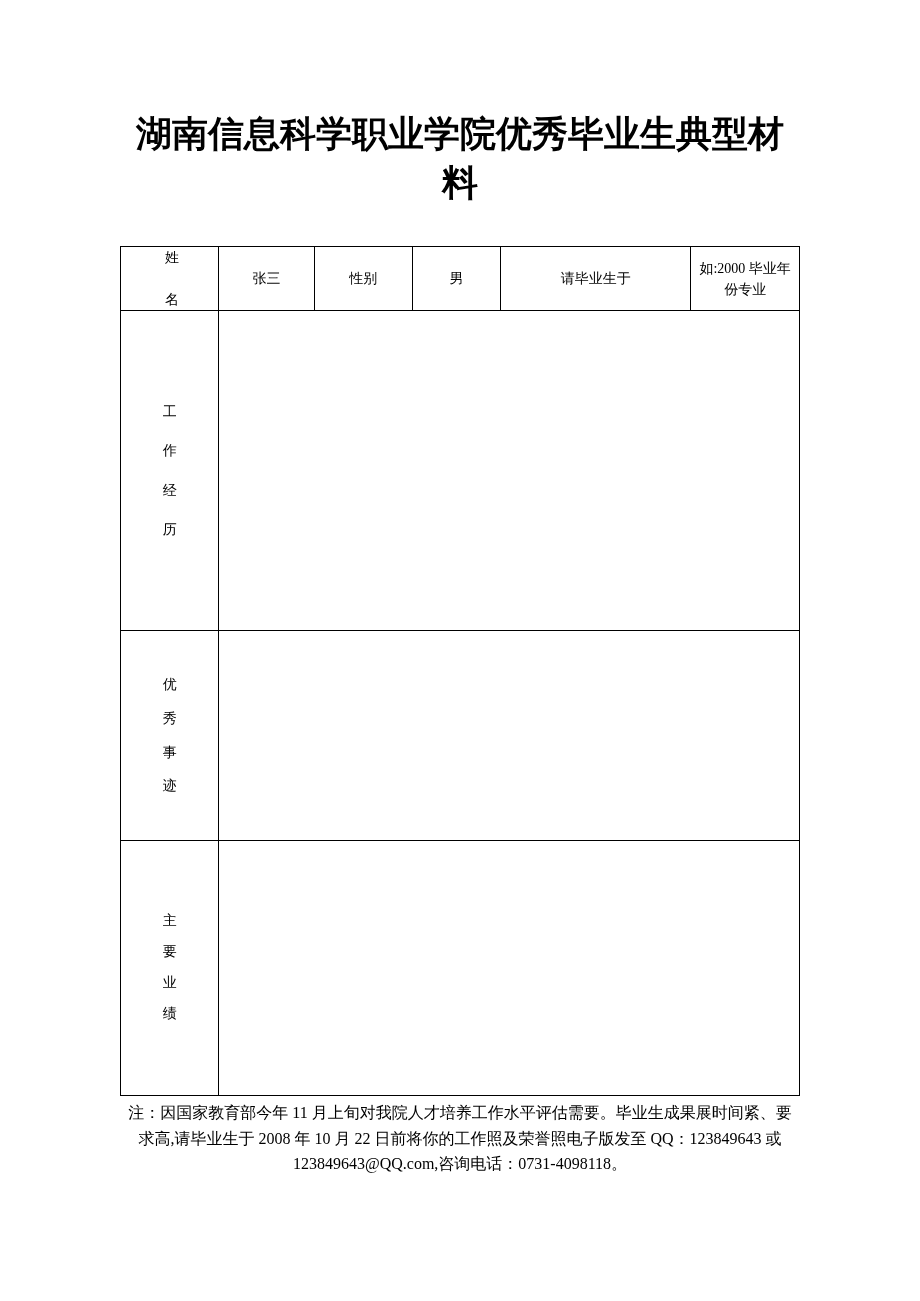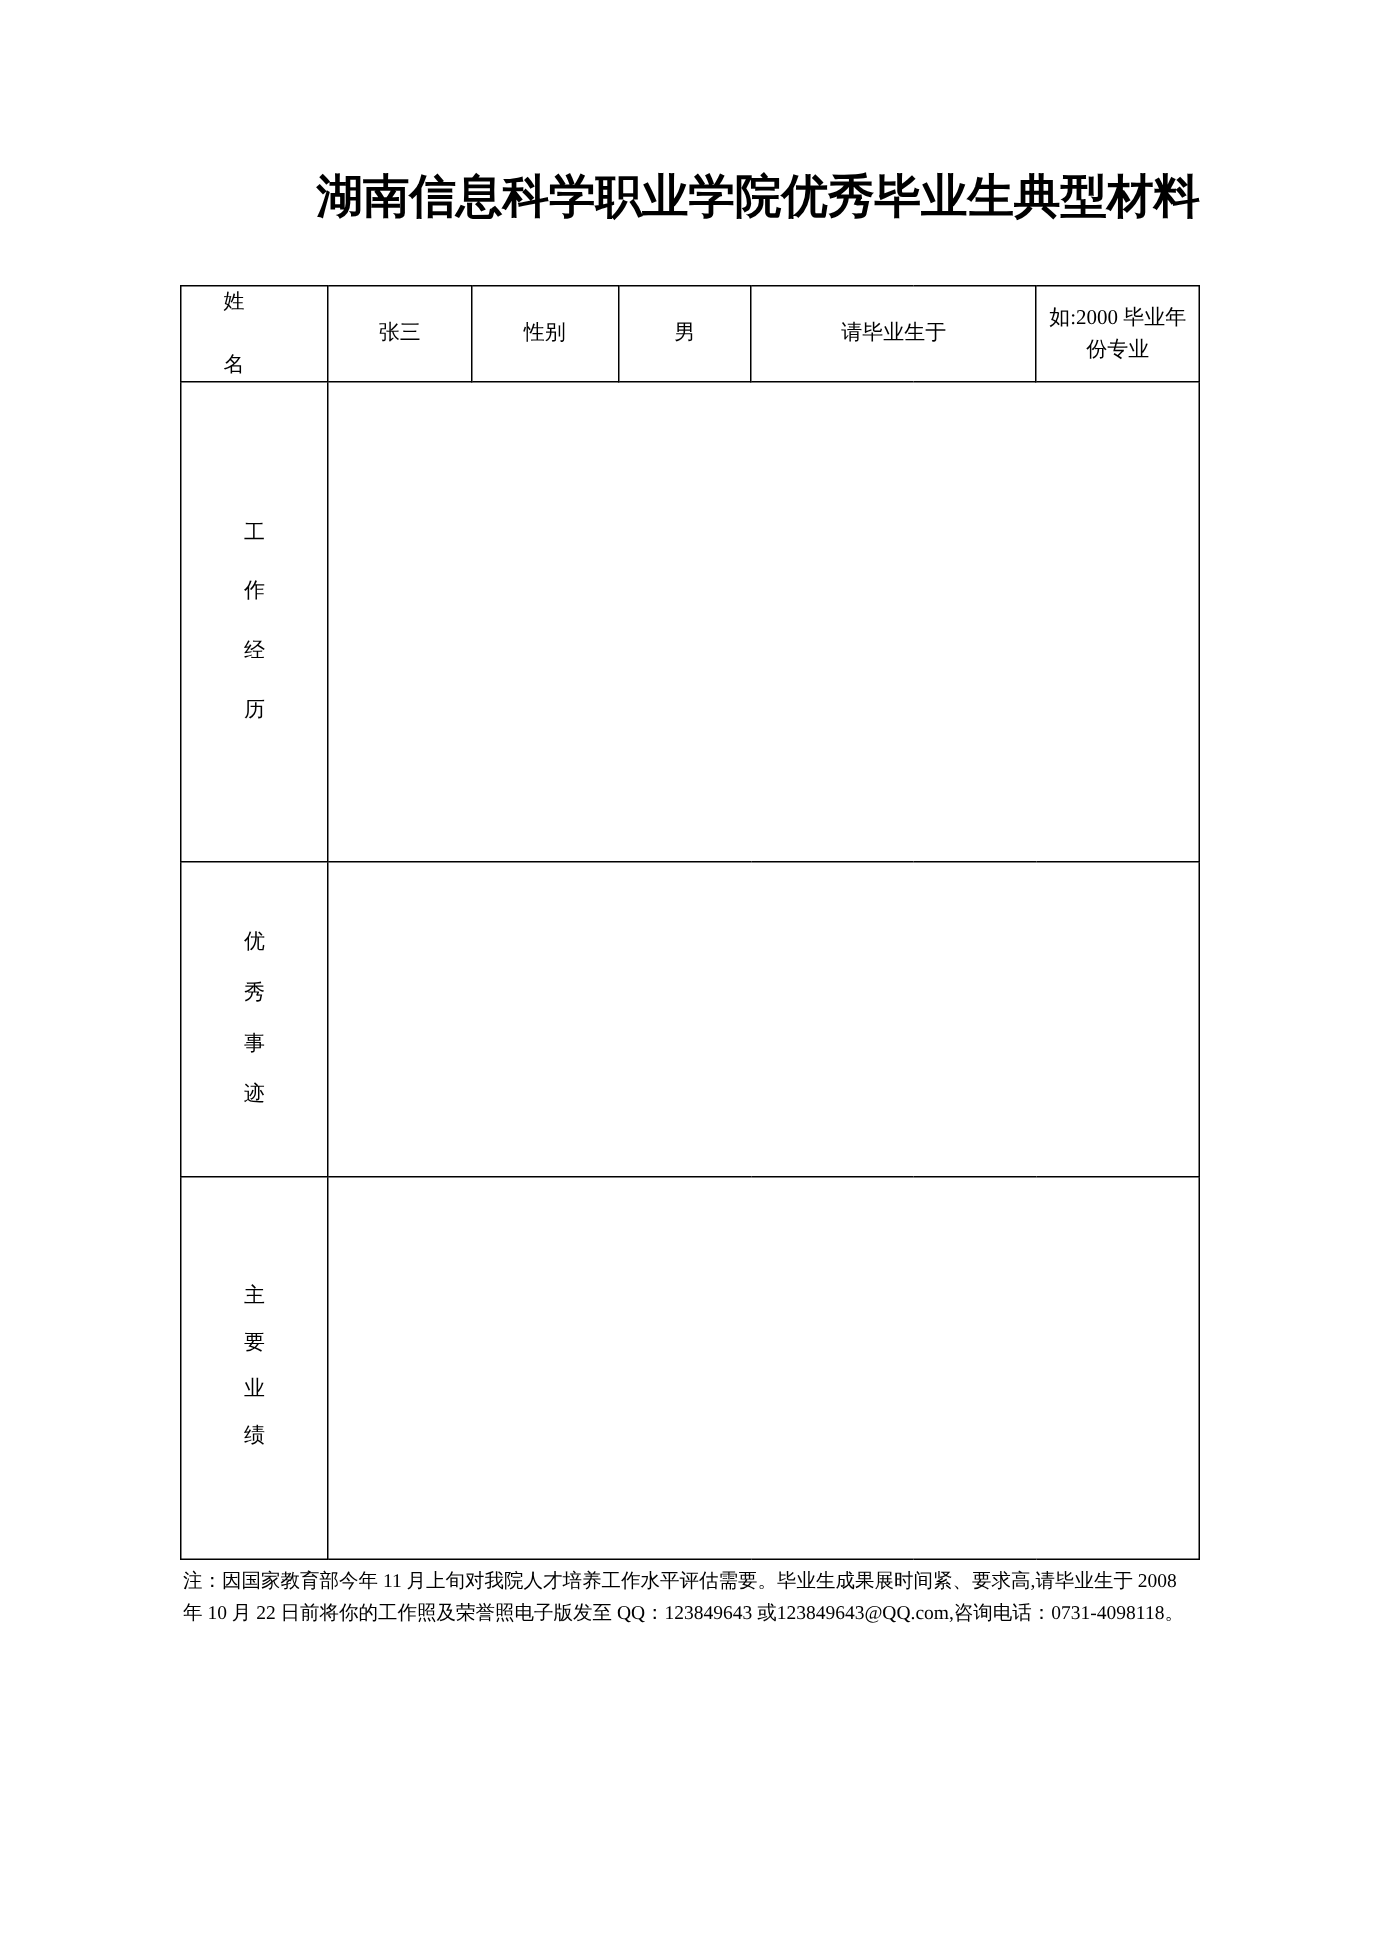--- a/index.html
+++ b/index.html
@@ -11,23 +11,23 @@
       background: #ffffff;
       font-family: "SimSun", "宋体", serif;
       width: 920px;
       height: 1301px;
       position: relative;
     }
     .page {
       padding: 110px 120px 0 120px;
     }
     .title {
-      font-size: 31px;
+      font-size: 36px;
       font-family: "SimSun", "宋体", serif;
-      text-align: right;
+      text-align: center;
       margin-bottom: 38px;
       letter-spacing: 0px;
     }
     table {
       border-collapse: collapse;
       width: 100%;
       table-layout: fixed;
     }
     td {
       border: 1px solid #000;
@@ -39,21 +39,21 @@
     }
     .row1 td {
       height: 54px;
     }
     .row2 td {
       height: 52px;
     }
     .name-label {
       text-align: justify;
       text-align-last: justify;
-      padding: 0 28px;
+      padding: 0 44px;
       margin-top: 34px;
     }
     .vertical-label {
       padding: 20px 0;
     }
     .vertical-label span {
       display: block;
       line-height: 2.8;
     }
     .vertical-label-tight span {
@@ -71,24 +71,24 @@
       height: 210px;
     }
     .achieve-row {
       height: 255px;
     }
     .content-cell {
       text-align: left;
       vertical-align: top;
     }
     .footnote {
-      font-size: 13px;
+      font-size: 16px;
       line-height: 1.6;
       margin-top: 4px;
-      text-align: left;
+      text-align: center;
       padding: 0 2px;
     }
   </style>
 </head>
 <body>
 
 <div class="page">
   <h1 class="title">湖南信息科学职业学院优秀毕业生典型材料</h1>
 
   <table>

